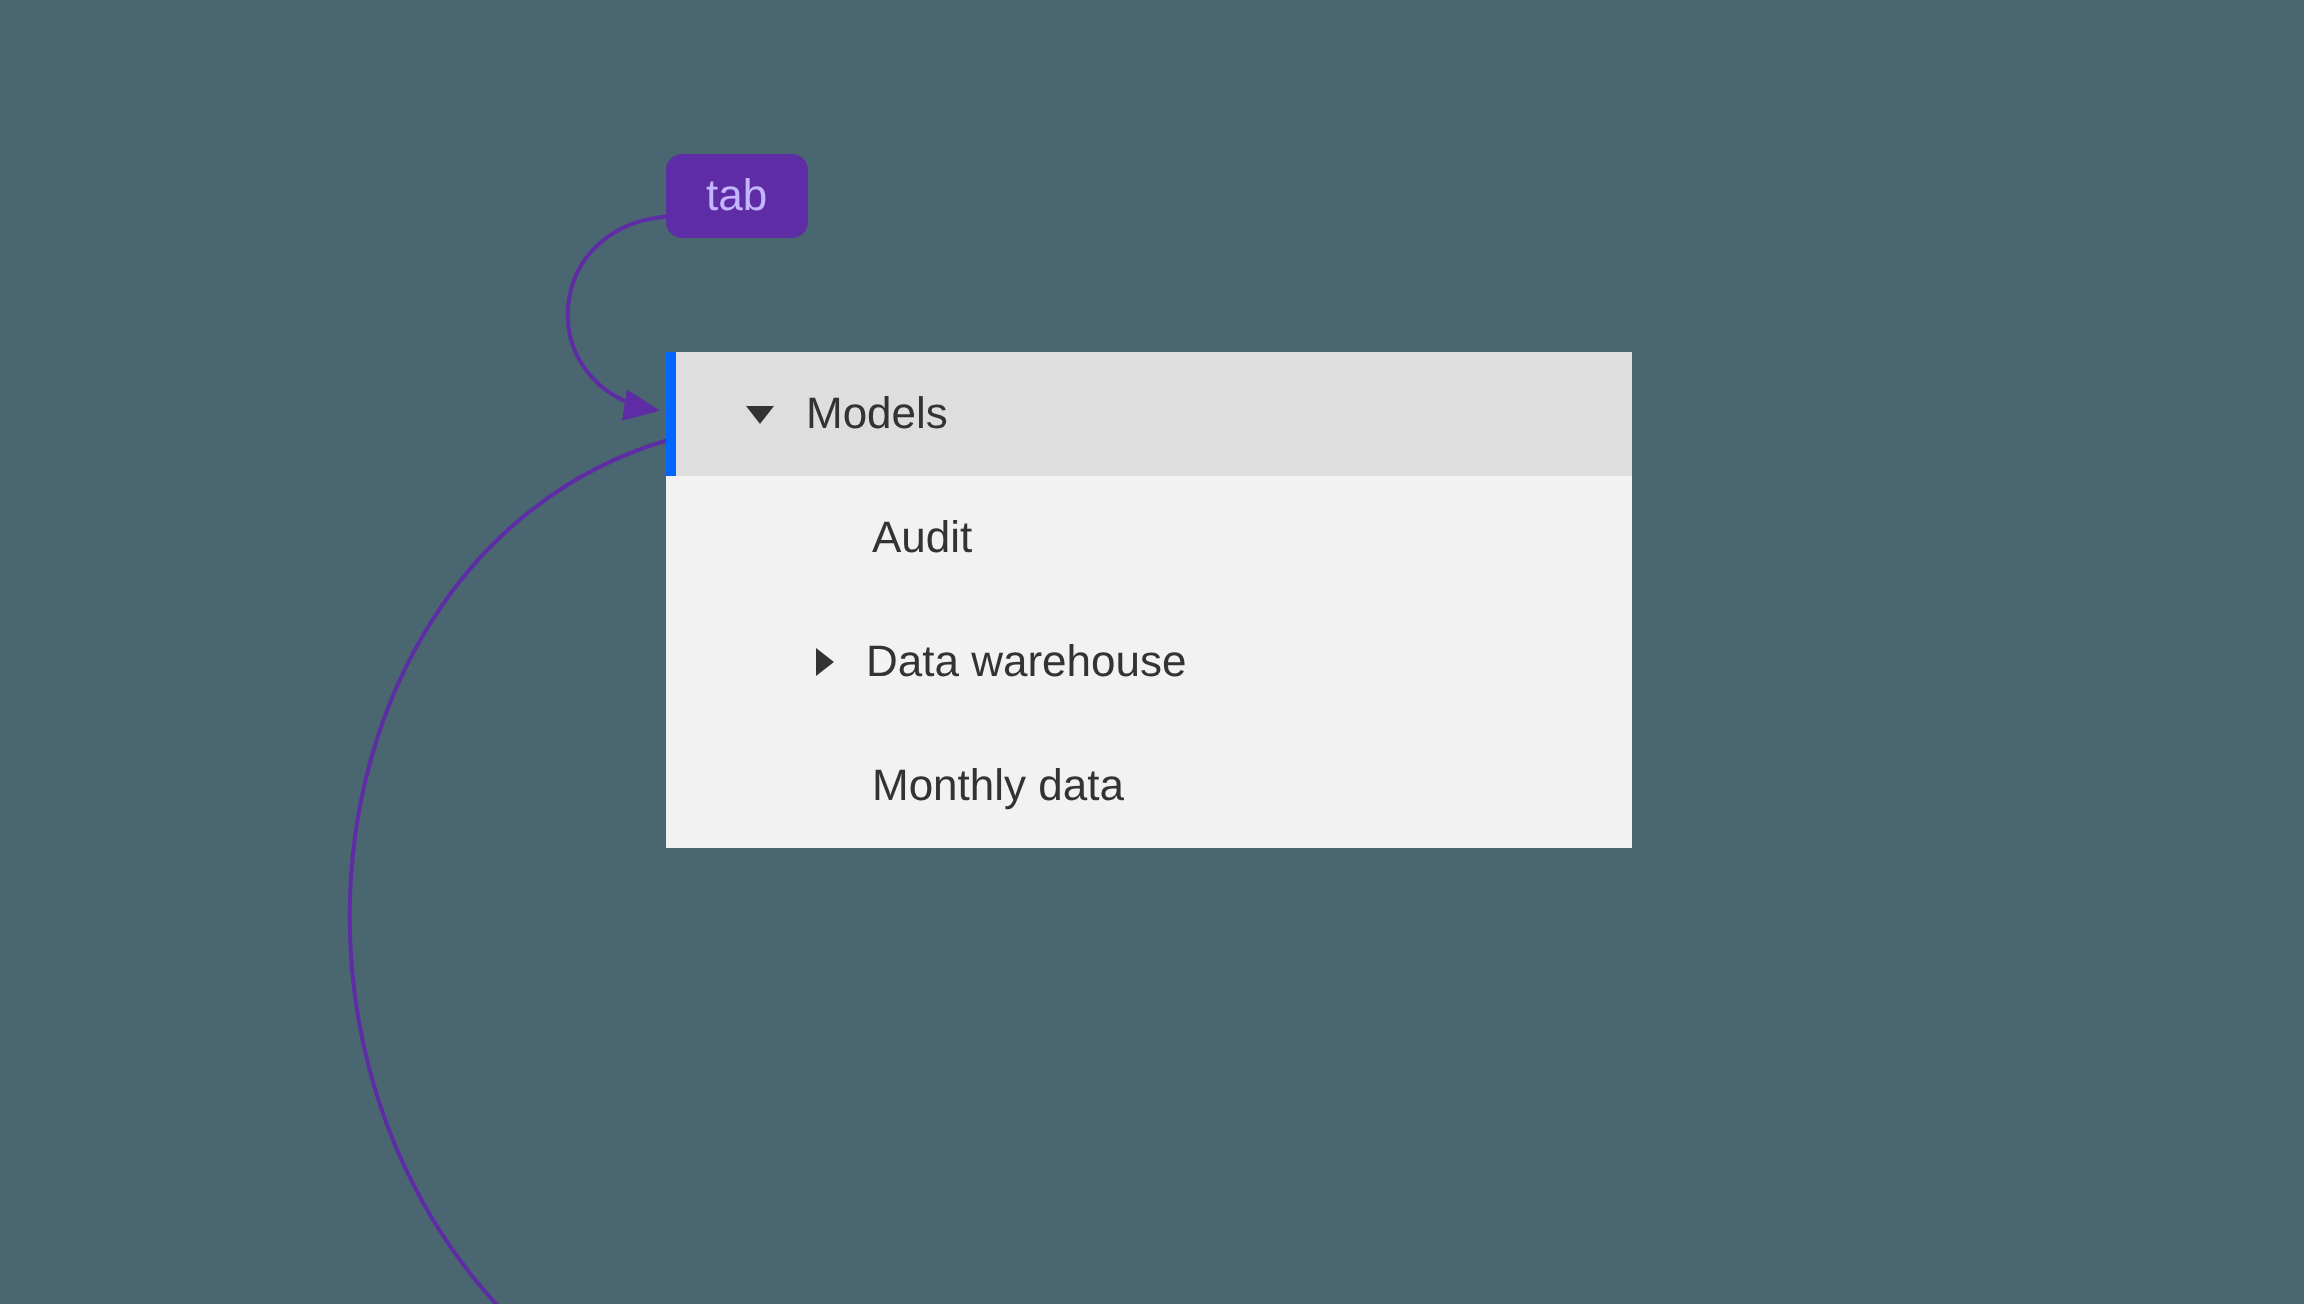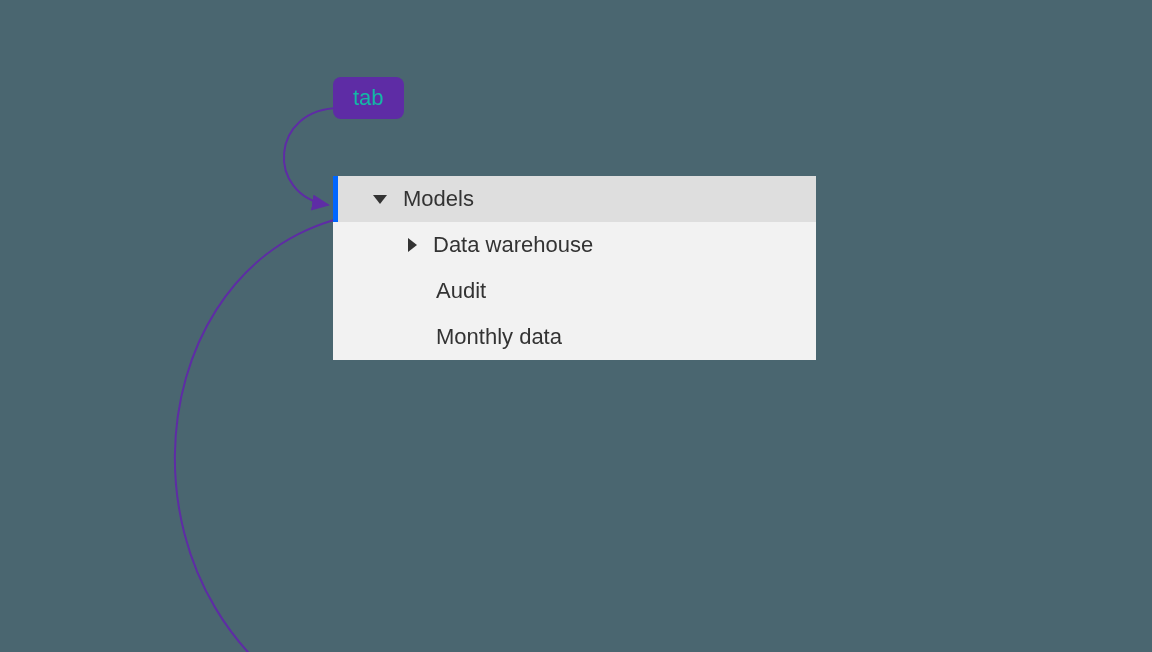--- a/index.html
+++ b/index.html
@@ -15,39 +15,39 @@
       font-family: -apple-system, BlinkMacSystemFont, "Segoe UI", Helvetica, Arial, sans-serif;
       position: relative;
       overflow: hidden;
     }
     
     .tab-badge {
       position: absolute;
       left: 333px;
       top: 77px;
       background-color: #5e2ca5;
-      color: #14b8a6;
+      color: #c4b5fd;
       padding: 8px 20px;
       border-radius: 8px;
       font-size: 22px;
       font-weight: 400;
     }
     
     .tree-panel {
       position: absolute;
       left: 333px;
       top: 176px;
       width: 483px;
       background-color: #f2f2f2;
     }
     
     .tree-item {
       display: flex;
       align-items: center;
-      height: 46px;
+      height: 62px;
       font-size: 22px;
       color: #333333;
       cursor: pointer;
     }
     
     .tree-item.active {
       background-color: #dedede;
       border-left: 5px solid #0066ff;
       padding-left: 35px;
     }
@@ -109,27 +109,27 @@
   <span>tab</span>
 </div>
 
 <div class="tree-panel">
 
   <div class="tree-item active">
     <span class="caret caret-down"></span>
     <span>Models</span>
   </div>
 
+  <div class="tree-item level-1">
+    <span>Audit</span>
+  </div>
+
   <div class="tree-item level-1 with-caret">
     <span class="caret caret-right"></span>
     <span>Data warehouse</span>
-  </div>
-
-  <div class="tree-item level-1">
-    <span>Audit</span>
   </div>
 
   <div class="tree-item level-1">
     <span>Monthly data</span>
   </div>
 
 
 
 </div>
 

